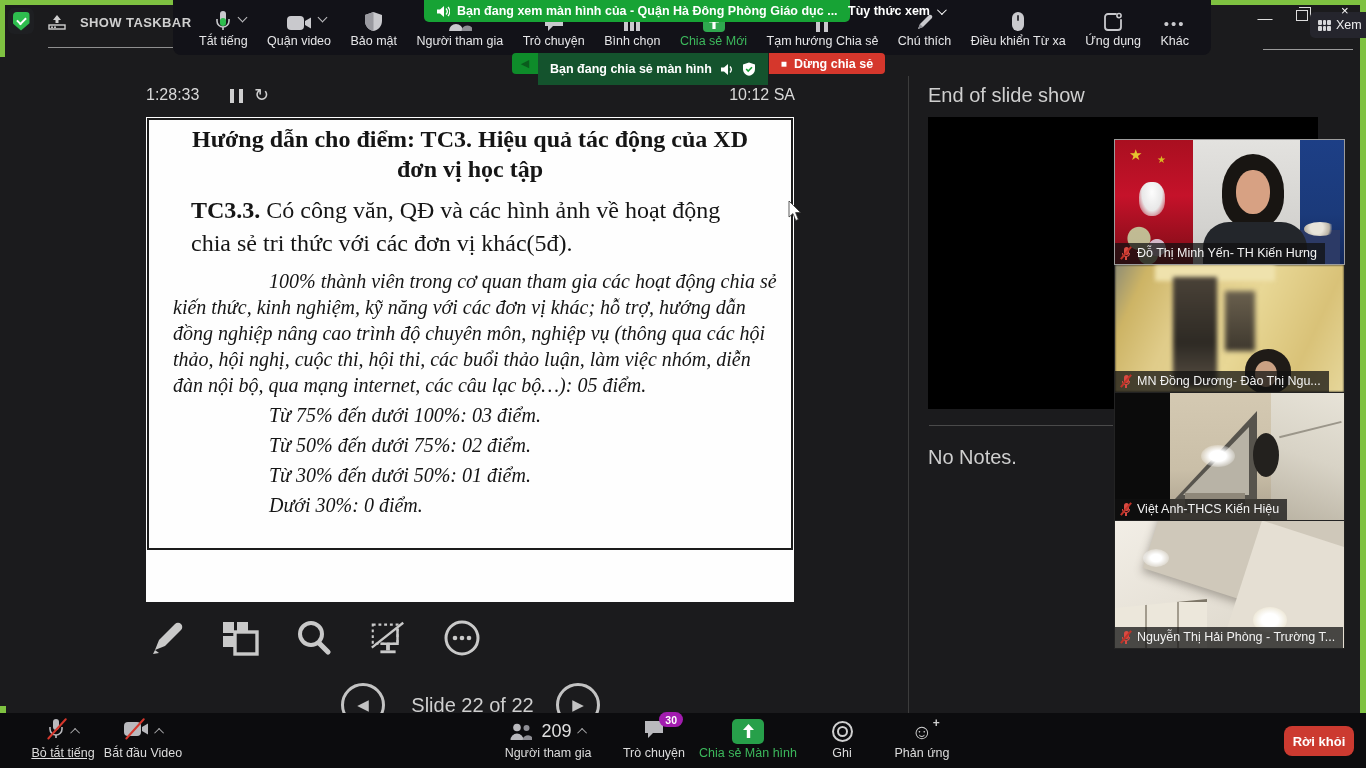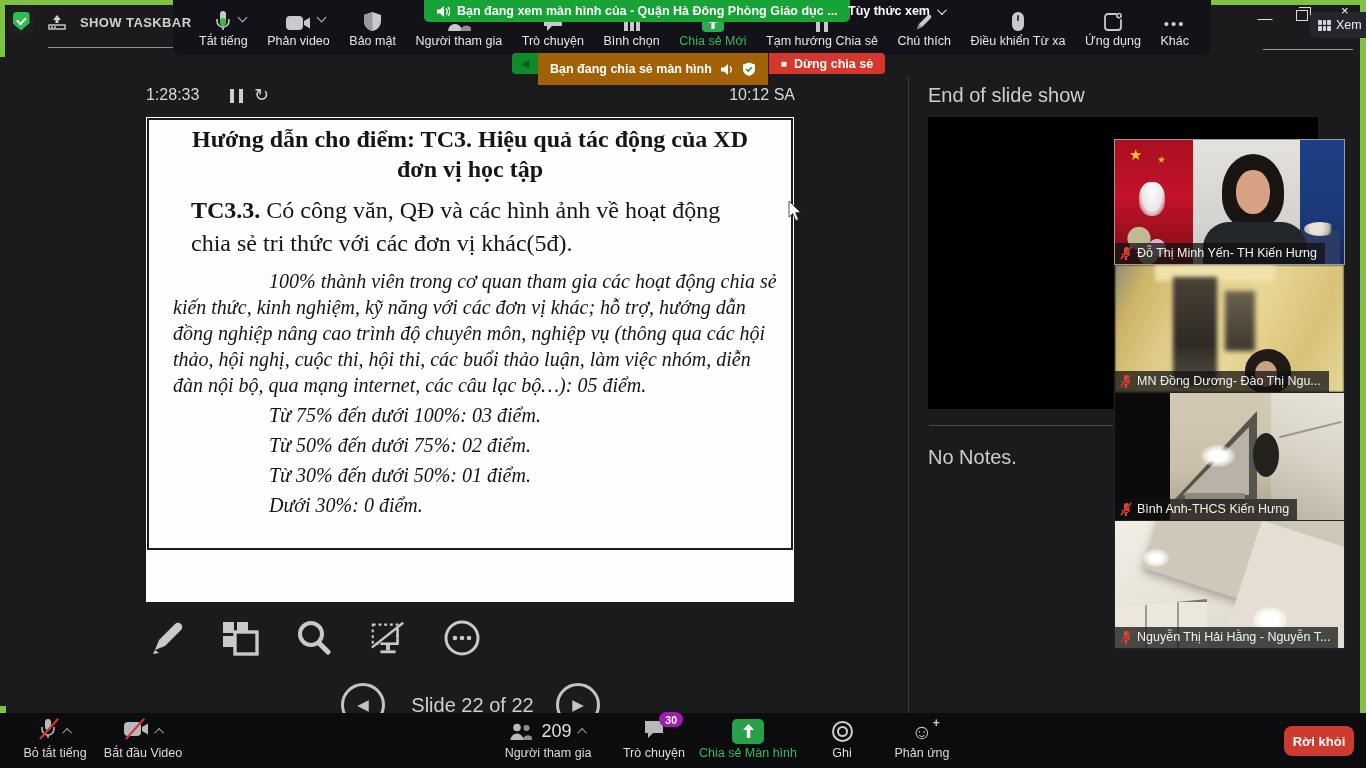--- a/index.html
+++ b/index.html
@@ -44,21 +44,21 @@
     border-radius:0 0 5px 5px;display:flex;align-items:center;gap:7px;padding:0 12px;z-index:7;
     color:#fff;font-size:12.5px;font-weight:bold;white-space:nowrap;}
   .view-options{position:absolute;left:848px;top:0;height:22px;display:flex;align-items:center;gap:7px;
     color:#fff;font-size:12.5px;font-weight:bold;z-index:7;cursor:default;}
   .chev-down{width:7px;height:7px;border-right:1.6px solid #fff;border-bottom:1.6px solid #fff;
     transform:rotate(45deg) translateY(-2px);}
   .banner-sharing{position:absolute;left:512px;top:53px;height:21px;display:flex;z-index:7;font-size:12.5px;}
   .bs-collapse{width:26px;background:#0e8c2a;border-radius:4px 0 0 4px;display:flex;align-items:center;
     justify-content:center;color:#063;cursor:default;}
   .bs-collapse span{color:#0a5c1d;font-size:11px;}
-  .bs-main{background:#a16207;display:flex;align-items:center;gap:8px;padding:16px 12px;color:#fff;font-weight:bold;}
+  .bs-main{background:#14532d;display:flex;align-items:center;gap:8px;padding:16px 12px;color:#fff;font-weight:bold;}
   .bs-stop{background:#d5372c;border-left:1px solid #20201f;border-radius:0 4px 4px 0;display:flex;
     align-items:center;gap:7px;padding:0 12px;color:#fff;font-weight:bold;cursor:default;}
   .stop-square{font-size:10px;line-height:1;}
 
   
   .win-min{position:absolute;left:1252px;top:6px;width:26px;height:22px;color:#dcdcdc;font-size:15px;
     display:flex;align-items:center;justify-content:center;z-index:7;cursor:default;}
   .win-restore{position:absolute;left:1296px;top:10px;width:12px;height:11px;border:1.4px solid #dcdcdc;z-index:7;cursor:default;}
   .win-restore:before{content:"";position:absolute;left:2px;top:-4px;width:11px;height:10px;
     border-top:1.4px solid #dcdcdc;border-right:1.4px solid #dcdcdc;}
@@ -227,21 +227,21 @@
       <div class="tt-label">Tắt tiếng</div>
     </div>
     <div class="tt-item">
       <div class="tt-icon" style="position:relative;">
         <svg width="26" height="18" viewBox="0 0 26 18">
           <rect x="1" y="2" width="17" height="14" rx="4" fill="#c9c9cd"></rect>
           <path d="M19 7 L25 3.5 V14.5 L19 11 Z" fill="#c9c9cd"></path>
         </svg>
         <div class="tt-chev"></div>
       </div>
-      <div class="tt-label">Phản video</div>
+      <div class="tt-label">Quận video</div>
     </div>
     <div class="tt-item">
       <div class="tt-icon">
         <svg width="19" height="21" viewBox="0 0 19 21">
           <path d="M9.5 1 L18 4 V10 C18 15 14.5 18.8 9.5 20 C4.5 18.8 1 15 1 10 V4 Z" fill="#c9c9cd"></path>
           <path d="M9.5 1 L9.5 20 C4.5 18.8 1 15 1 10 V4 Z" fill="#9a9aa0"></path>
         </svg>
       </div>
       <div class="tt-label">Bảo mật</div>
     </div>
@@ -499,47 +499,47 @@
       <div class="v3-glow"></div>
       <div class="v3-dark"></div>
       <div class="v3-floor"></div>
       <div class="name-tag">
         <span class="mic-off">
             <span class="cap"></span>
             <span class="base"></span>
             <span class="stem"></span>
             <span class="slash"></span>
           </span>
-        <span>Bình Anh-THCS Kiến Hưng</span>
+        <span>Việt Anh-THCS Kiến Hiệu</span>
       </div>
     </div>
     <div class="vtile v4">
       <div class="v4-bg"></div>
       <div class="v4-band"></div>
       <div class="v4-band2"></div>
       <div class="v4-light1"></div>
       <div class="v4-light2"></div>
       <div class="v4-wardrobe">
           <i style="left:30px;"></i>
           <i style="left:62px;"></i>
         </div>
       <div class="name-tag">
         <span class="mic-off">
             <span class="cap"></span>
             <span class="base"></span>
             <span class="stem"></span>
             <span class="slash"></span>
           </span>
-        <span>Nguyễn Thị Hải Hằng - Nguyễn T...</span>
+        <span>Nguyễn Thị Hải Phòng - Trường T...</span>
       </div>
     </div>
   </div>
 
   <div class="bottom-toolbar">
-    <div class="bb-item" style="left:16px;width:78px;">
+    <div class="bb-item" style="left:24px;width:78px;text-decoration:underline;">
       <div class="bb-iconrow">
         <span style="position:relative;display:inline-block;">
           <svg width="18" height="24" viewBox="0 0 18 24">
             <rect x="6" y="2" width="6" height="11" rx="3" fill="#b9b9bd"></rect>
             <path d="M3 10 v2 a6 6 0 0 0 12 0 v-2" fill="none" stroke="#b9b9bd" stroke-width="1.6"></path>
             <line x1="9" y1="18" x2="9" y2="21" stroke="#b9b9bd" stroke-width="1.6"></line>
           </svg>
           <span class="slash-red"></span>
         </span>
         <span class="chev-up"></span>

